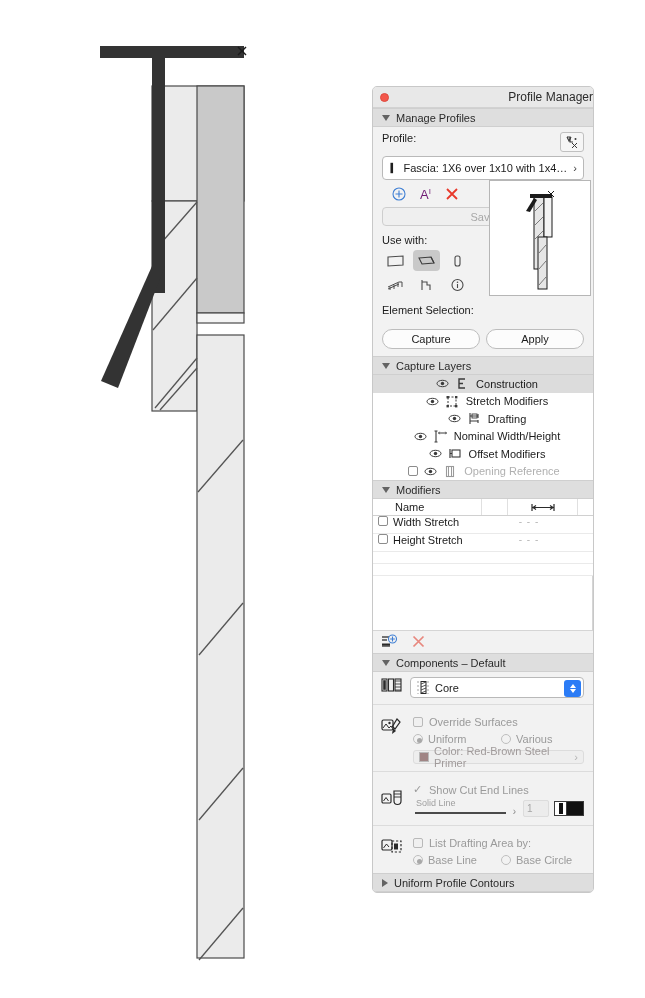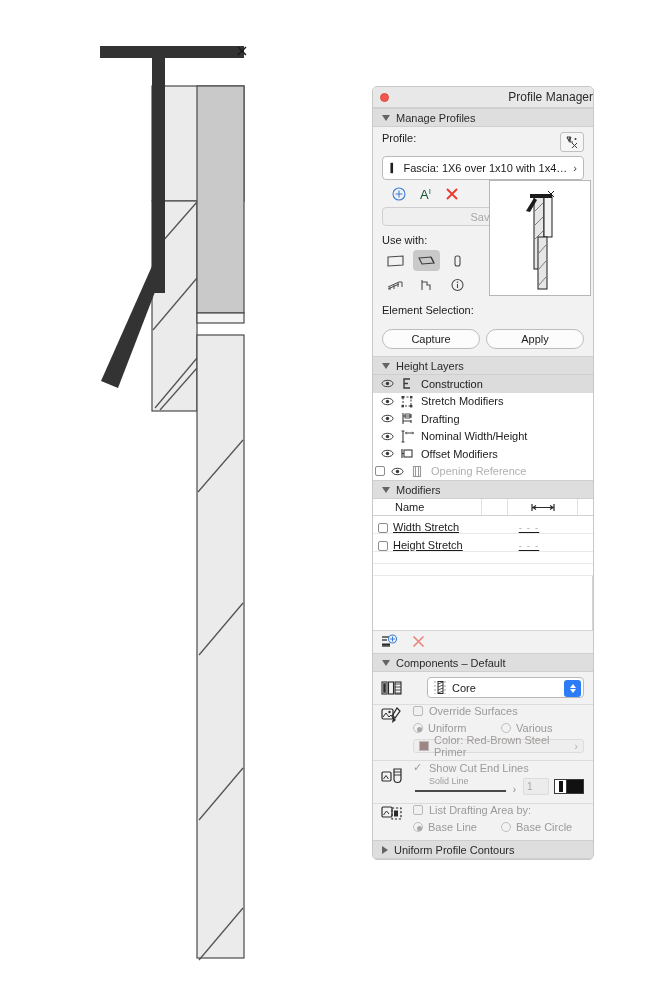--- a/index.html
+++ b/index.html
@@ -85,76 +85,76 @@
   .wbtn {
     flex: 1; height: 20px; background: #fcfcfc;
     border: 1px solid #bdbdbd; border-radius: 10px;
     font-size: 11px; display: flex; align-items: center; justify-content: center;
     color: #1b1b1b;
     margin-top: 10px;
   }
 
   
   .dl-list { background: #fff; }
-  .dl-item { height: 17.5px; display: flex; align-items: center; gap: 6px; padding-left: 8px; font-size: 11px; }
+  .dl-item { height: 17.5px; display: flex; align-items: center; gap: 6px; padding-left: 8px; font-size: 11px; justify-content: center; }
   .dl-item.sel { background: #dcdcdc; }
   .dl-item .name { margin-left: 1px; }
   .dl-item.dim .name { color: #b0b0b0; }
   .cbx { width: 10px; height: 10px; border: 1px solid #8c8c8c; border-radius: 2px; background: #fff; flex: none; }
 
   
   .tbl { background: #fff; border-bottom: 1px solid #d5d5d5; }
   .tbl-head { height: 17px; display: flex; align-items: center; border-bottom: 1px solid #d0d0d0; font-size: 11px; justify-content: flex-end; }
   .th-name { padding-left: 22px; flex: 1; }
   .th-c1 { width: 26px; border-left: 1px solid #e0e0e0; height: 100%; }
   .th-c2 { width: 70px; border-left: 1px solid #e0e0e0; height: 100%; display: flex; align-items: center; justify-content: center; }
   .th-c3 { width: 16px; border-left: 1px solid #e0e0e0; height: 100%; }
-  .tr { height: 18px; display: flex; align-items: flex-end; border-bottom: 1px solid #eaeaea; font-size: 11px; text-decoration: underline; }
+  .tr { height: 18px; display: flex; align-items: flex-start; border-bottom: 1px solid #eaeaea; font-size: 11px; }
   .tr .c0 { width: 20px; display: flex; align-items: center; justify-content: center; }
   .tr .c1 { flex: 1; }
   .tr .c2 { width: 96px; text-align: center; color: #b6b6b6; letter-spacing: 1px; font-size: 10px; }
   .tr .c3 { width: 16px; }
   .tr-empty { height: 12px; border-bottom: 1px solid #eaeaea; }
   .tbl-fill { height: 54px; background: #fff; border-right: 1px solid #d5d5d5; }
   .tbl-foot { height: 22px; background: #f2f2f2; display: flex; align-items: center; gap: 14px; padding-left: 8px; }
 
   
-  .comp-row { display: flex; align-items: center; gap: 24px; padding: 5px 9px 6px 8px; }
+  .comp-row { display: flex; align-items: flex-start; gap: 7px; padding: 5px 9px 6px 8px; }
   .comp-combo {
     flex: 1; height: 21px; background: #fff; border: 1px solid #b9b9b9; border-radius: 4px;
     display: flex; align-items: center; gap: 5px; padding-left: 5px; font-size: 11px; position: relative;
   }
   .stepper {
     position: absolute; right: 2px; top: 1.5px; width: 17px; height: 17px;
     background: #2b7cf6; border-radius: 3px; display: flex; flex-direction: column;
     align-items: center; justify-content: center; gap: 1px;
   }
   .stepper i { display: block; width: 0; height: 0; border-left: 3px solid transparent; border-right: 3px solid transparent; }
   .stepper i.up { border-bottom: 4px solid #fff; }
   .stepper i.dn { border-top: 4px solid #fff; }
 
-  .sub { padding: 0 9px 7px 8px; border-top: 1px solid #dcdcdc; display: flex; gap: 8px; }
+  .sub { padding: 11px 9px 7px 8px; border-top: 1px solid #dcdcdc; display: flex; gap: 8px; }
   .sub .ic { width: 24px; flex: none; padding-top: 1px; }
   .sub .col { flex: 1; }
   .ck-line { display: flex; align-items: center; gap: 6px; font-size: 11px; color: #9a9a9a; }
   .ck { width: 10px; height: 10px; border: 1px solid #b9b9b9; border-radius: 2px; background: #f0f0f0; flex: none; }
   .radio-line { display: flex; align-items: center; gap: 5px; margin-top: 5px; font-size: 11px; color: #9a9a9a; }
   .radio-line .g { display: flex; align-items: center; gap: 5px; width: 50%; }
   .rd { width: 10px; height: 10px; border-radius: 50%; border: 1px solid #bebebe; background: #f2f2f2; flex: none; position: relative; }
   .rd.on::after { content: ""; position: absolute; left: 2.5px; top: 2.5px; width: 5px; height: 5px; border-radius: 50%; background: #a8a8a8; }
   .swatch-btn {
     margin-top: 5px; height: 14px; background: #eeeeee; border: 1px solid #dcdcdc; border-radius: 3px;
     display: flex; align-items: center; gap: 5px; padding: 0 5px; font-size: 11px; color: #a09a9a;
   }
   .swatch { width: 10px; height: 10px; background: #a08585; border: 1px solid #bbb; flex: none; }
   .swatch-btn .chev { margin-left: auto; color: #b3b3b3; }
 
   .lineset { display: flex; align-items: center; gap: 5px; margin-top: 2px; }
   .linebox { flex: 1; height: 20px; position: relative; }
-  .linebox .lbl2 { position: absolute; left: 16px; top: 0px; font-size: 9px; color: #9e9e9e; }
+  .linebox .lbl2 { position: absolute; left: 3px; top: 0px; font-size: 9px; color: #9e9e9e; }
   .linebox .rule { position: absolute; left: 2px; right: 12px; bottom: 4px; height: 2px; background: #4a4a4a; }
   .linebox .arw { position: absolute; right: 2px; bottom: 1px; font-size: 10px; color: #8a8a8a; }
   .numbox { width: 26px; height: 17px; background: #ececec; border: 1px solid #dcdcdc; border-radius: 2px; font-size: 10px; color: #a6a6a6; display: flex; align-items: center; padding-left: 3px; }
   .sw2 { display: flex; }
   .sw2 .a { width: 13px; height: 15px; background: #fff; border: 1px solid #3a3a3a; display: flex; align-items: center; justify-content: center; }
   .sw2 .a i { width: 4px; height: 11px; background: #111; display: block; }
   .sw2 .b { width: 17px; height: 15px; background: #111; border: 1px solid #3a3a3a; border-left: none; }
 </style>
 </head>
 <body>
@@ -234,21 +234,21 @@
         <span class="chev">›</span>
       </div>
 
       <div class="row" style="gap:14px; padding:7px 0 2px 10px;">
         <span>
           <svg width="14" height="14" viewBox="0 0 14 14">
             <circle cx="7" cy="7" r="6" fill="none" stroke="#3f7fd4" stroke-width="1.1"></circle>
             <path d="M7 3.5 V10.5 M3.5 7 H10.5" stroke="#3f7fd4" stroke-width="1.1"></path>
           </svg>
         </span>
-        <span style="font-size:13px; line-height:1; color:#14532d;">
+        <span style="font-size:13px; line-height:1; color:#701a75;">
           <span>A</span><sup style="font-size:8px;">I</sup>
         </span>
         <span>
           <svg width="14" height="14" viewBox="0 0 14 14">
             <path d="M2 2 L12 12 M12 2 L2 12" stroke="#e8392b" stroke-width="1.8"></path>
           </svg>
         </span>
       </div>
 
       <div class="save-btn">Save</div>
@@ -316,21 +316,21 @@
           <line x1="45" y1="58" x2="53" y2="50"></line>
             <line x1="49" y1="72" x2="56" y2="64"></line>
           <line x1="49" y1="88" x2="56" y2="80"></line>
             <line x1="49" y1="104" x2="56" y2="96"></line>
         </g>
       </svg>
     </div>
 
     <div class="section-head">
       <span class="tri-d"></span>
-      <span>Height Layers</span>
+      <span>Capture Layers</span>
     </div>
     <div class="dl-list">
 
       <div class="dl-item sel">
         <svg width="13" height="11" viewBox="0 0 13 11">
             <ellipse cx="6.5" cy="5.5" rx="5.5" ry="3.2" fill="none" stroke="#3a3a3a" stroke-width="1"></ellipse>
             <circle cx="6.5" cy="5.5" r="1.7" fill="#3a3a3a"></circle>
           </svg>
         <svg width="14" height="13" viewBox="0 0 14 13">
             <path d="M10 2 H4 V11 H10 M4 6.5 H8" stroke="#3a3a3a" stroke-width="1.4" fill="none"></path>

